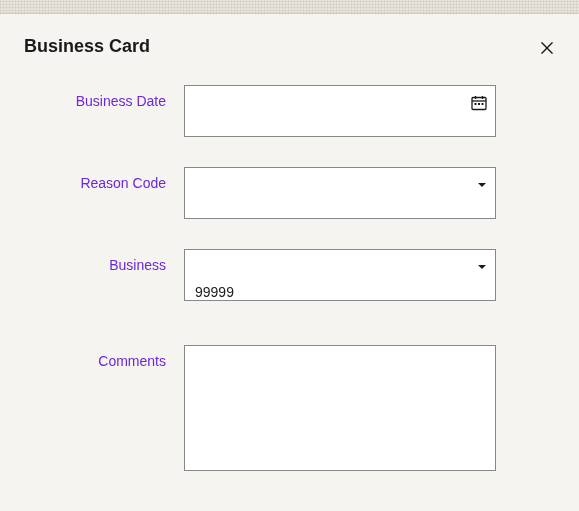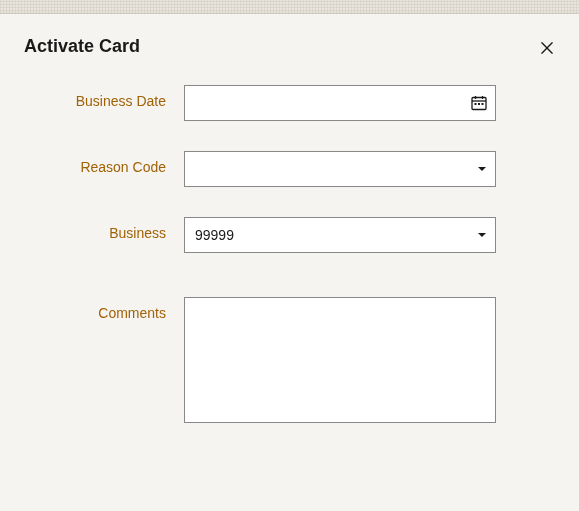--- a/index.html
+++ b/index.html
@@ -44,37 +44,37 @@
     display: flex;
     align-items: flex-start;
     margin-bottom: 30px;
   }
   .row.comments-row { margin-bottom: 18px; margin-top: 44px; }
   .label {
     width: 160px;
     text-align: right;
     padding-right: 18px;
     font-size: 14px;
-    color: #a16207;
+    color: #6d28d9;
     padding-top: 8px;
   }
   .control {
     width: 312px;
     position: relative;
   }
   .field {
     width: 100%;
-    height: 36px;
+    height: 52px;
     border: 1px solid #888;
     background: #fff;
     font-size: 14px;
     color: #1a1a1a;
     padding: 0 34px 0 10px;
     display: flex;
-    align-items: center;
+    align-items: flex-end;
     cursor: pointer;
   }
   .textarea {
     width: 100%;
     height: 126px;
     border: 1px solid #888;
     background: #fff;
     font-size: 14px;
     padding: 8px 10px;
     resize: none;
@@ -117,21 +117,21 @@
   }
 </style>
 </head>
 <body>
 
 <div class="texture"></div>
 
 <div class="dialog">
   <div class="dialog-inner">
 
-    <h1 class="title">Activate Card</h1>
+    <h1 class="title">Business Card</h1>
 
     <button class="close-btn">
       <svg width="14" height="14" viewBox="0 0 14 14">
         <path d="M1 1 L13 13 M13 1 L1 13" stroke="#1a1a1a" stroke-width="1.6" stroke-linecap="round" fill="none"></path>
       </svg>
     </button>
 
     <div class="form">
 
       <div class="row">

